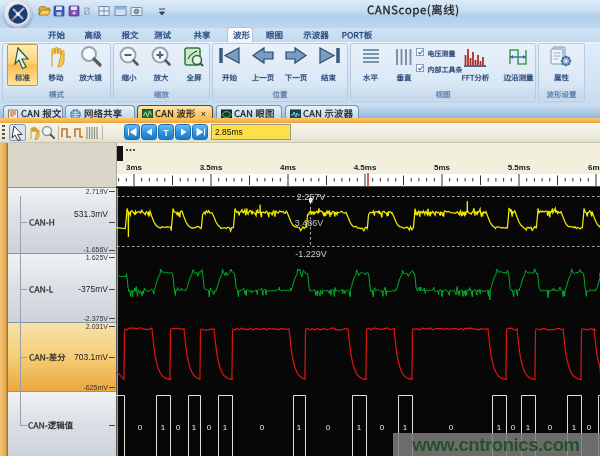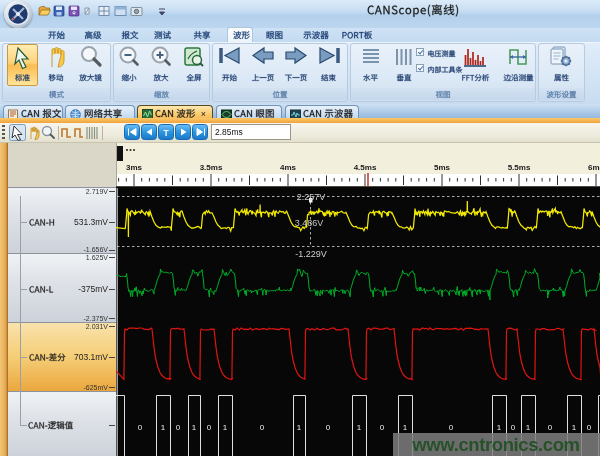--- a/index.html
+++ b/index.html
@@ -22,21 +22,21 @@
 .chk:after{content:"";position:absolute;left:1px;top:1px;width:4px;height:2px;border-left:1.5px solid #3a6ea5;border-bottom:1.5px solid #3a6ea5;transform:rotate(-50deg);}
 
 #dtabs{left:0;top:104px;width:600px;height:19px;background:linear-gradient(180deg,#cfe1f3 0%,#a3c3e3 55%,#82aad2 100%);}
 #dtabband{left:0;top:118px;width:600px;height:5px;background:linear-gradient(180deg,#fbc96a,#f0a23c);}
 .dtab{position:absolute;top:105px;height:17px;border-radius:4px 4px 0 0;border:1px solid #7295b8;border-bottom:none;background:linear-gradient(180deg,#e8f1fa 0%,#cadef2 60%,#b3cfe9 100%);font-size:8.5px;color:#222;line-height:16px;padding-left:17px;}
 .dtab svg{position:absolute;left:4px;top:3px;}
 #dtab-act{background:linear-gradient(180deg,#fde8b0 0%,#fbc96a 55%,#f5a940 100%);border-color:#5a4a20;color:#111;}
 
 #tstrip{left:0;top:123px;width:600px;height:20px;background:linear-gradient(180deg,#f7f5ec 0%,#eceadb 70%,#e2dfcc 100%);border-bottom:1px solid #c8c4b0;}
 #grip{left:2px;top:125px;width:3px;height:15px;background:repeating-linear-gradient(180deg,#555 0 2px,transparent 2px 4px);}
-#tinput{left:211px;top:124px;width:80px;height:16px;background:#ffffff;border:1px solid #9a968a;font-size:8.5px;line-height:14px;padding-left:3px;color:#111;}
+#tinput{left:211px;top:124px;width:80px;height:16px;background:#fde047;border:1px solid #9a968a;font-size:8.5px;line-height:14px;padding-left:3px;color:#111;}
 
 #hleft{left:0;top:143px;width:116px;height:45px;background:#dad7c9;}
 #strip{left:0;top:143px;width:8px;height:313px;background:linear-gradient(90deg,#f3c377 0%,#e9af58 70%,#c98c36 100%);border-right:1px solid #a8742a;}
 
 .prow{position:absolute;left:8px;width:108px;border-top:1px solid #8d939c;background:linear-gradient(180deg,#eff2f5 0%,#dde1e7 45%,#cdd2da 100%);}
 #prow3{background:linear-gradient(180deg,#f9e2ac 0%,#f5cd76 50%,#eba73e 100%);}
 .plabel{position:absolute;font-size:8.5px;color:#222;}
 .pval{position:absolute;font-size:8.5px;color:#222;text-align:right;left:62px;width:46px;}
 .bval{position:absolute;font-size:7px;color:#333;text-align:right;left:48px;width:60px;}
 .htick{position:absolute;left:109px;width:6px;height:1px;background:#444;}
@@ -272,21 +272,21 @@
 <div class="prow abs" style="top:187px;height:66px;"></div>
 <div class="prow abs" style="top:253px;height:69px;"></div>
 <div class="prow abs" id="prow3" style="top:322px;height:69px;"></div>
 <div class="prow abs" style="top:391px;height:65px;border-bottom:none;"></div>
 <div id="tree" class="abs"></div>
 <div class="stub abs" style="top:222px;"></div>
 <div class="stub abs" style="top:289px;"></div>
 <div class="stub abs" style="top:357px;"></div>
 <div class="stub abs" style="top:425px;"></div>
 <div class="plabel abs" style="left:29px;top:217px;"></div>
-<div class="pval abs" style="top:217px;">531.3mV</div>
+<div class="pval abs" style="top:209px;">531.3mV</div>
 <div class="plabel abs" style="left:29px;top:284px;"></div>
 <div class="pval abs" style="top:284px;">-375mV</div>
 <div class="plabel abs" style="left:29px;top:352px;"></div>
 <div class="pval abs" style="top:352px;">703.1mV</div>
 <div class="plabel abs" style="left:29px;top:420px;"></div>
 <div class="bval abs" style="top:187.5px;">2.719V</div>
 <div class="bval abs" style="top:246px;">-1.656V</div>
 <div class="bval abs" style="top:253.5px;">1.625V</div>
 <div class="bval abs" style="top:314.5px;">-2.375V</div>
 <div class="bval abs" style="top:322.5px;">2.031V</div>

